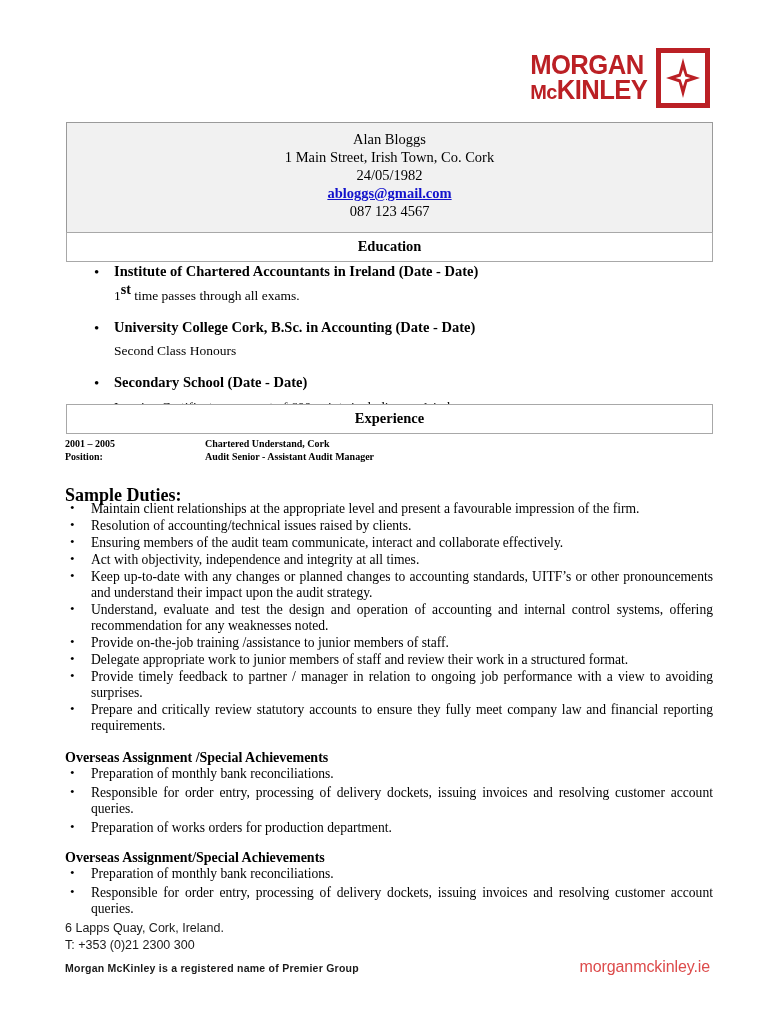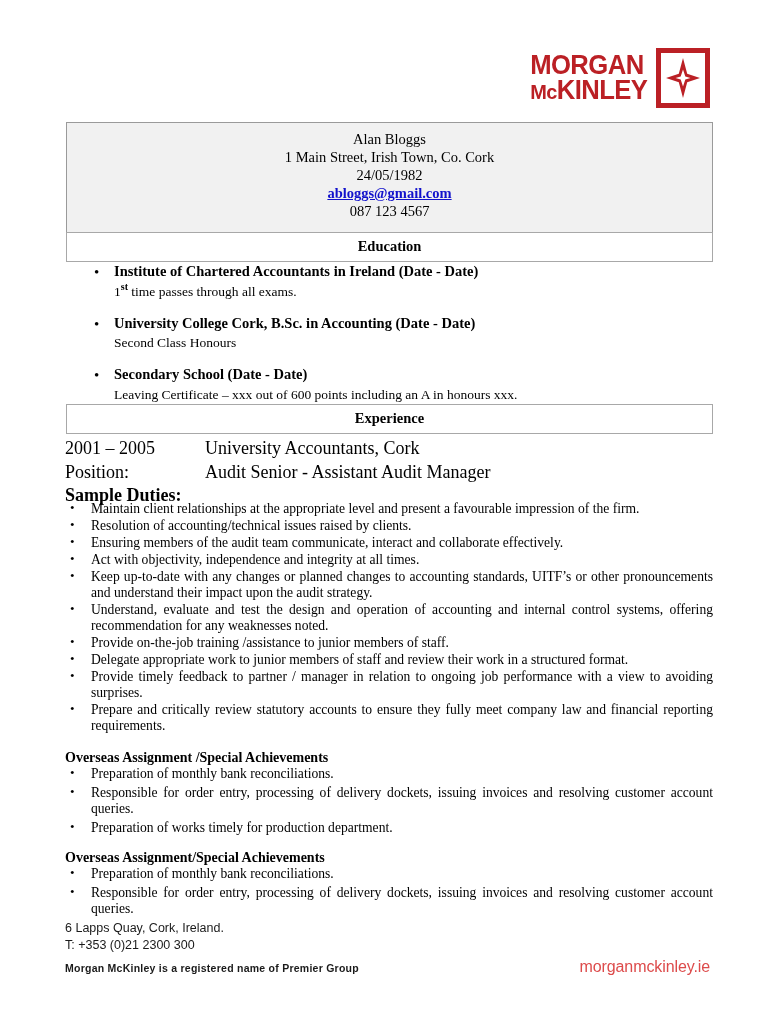--- a/index.html
+++ b/index.html
@@ -115,30 +115,30 @@
   .edu-item:last-child { margin-bottom: 0; }
   .edu-item .bullet {
     position: absolute;
     left: 28px;
     top: 0px;
     font-size: 15px;
     line-height: 1.22;
   }
   .edu-title { font-weight: bold; display: block; }
   .edu-sub { display: block; font-size: 13.5px; }
-  .edu-sub sup { font-size: 10px; vertical-align: super; font-weight: bold; }
+  .edu-sub sup { font-size: 14px; vertical-align: super; font-weight: bold; }
 
   
   .exp-meta {
     position: absolute;
     top: 437px;
     left: 65px;
     width: 650px;
-    font-size: 18px;
-    font-weight: normal;
+    font-size: 10px;
+    font-weight: bold;
     line-height: 1.32;
   }
   .exp-row { display: flex; }
   .exp-col-left { width: 140px; flex: none; }
   .exp-col-right { flex: 1; }
 
   .duties-label {
     position: absolute;
     top: 485px;
     left: 65px;
@@ -264,21 +264,21 @@
       <span class="edu-title">Secondary School (Date - Date)</span>
       <span class="edu-sub"><span>Leaving Certificate – xxx out of 600 points including an A in honours xxx.</span><sup></sup><span></span></span>
     </div>
   </div>
 
   <div class="section-bar" id="bar-experience">Experience</div>
 
   <div class="exp-meta">
     <div class="exp-row">
       <div class="exp-col-left">2001 – 2005</div>
-      <div class="exp-col-right">University Accountants, Cork</div>
+      <div class="exp-col-right">Chartered Understand, Cork</div>
     </div>
     <div class="exp-row">
       <div class="exp-col-left">Position:</div>
       <div class="exp-col-right">Audit Senior - Assistant Audit Manager</div>
     </div>
   </div>
 
   <div class="duties-label">Sample Duties:</div>
 
   <div class="bullet-list" id="duties-list">
@@ -291,21 +291,21 @@
     <div class="bullet-row"><span class="bullet">•</span><span>Provide on-the-job training /assistance to junior members of staff.</span></div>
     <div class="bullet-row"><span class="bullet">•</span><span>Delegate appropriate work to junior members of staff and review their work in a structured format.</span></div>
     <div class="bullet-row"><span class="bullet">•</span><span>Provide timely feedback to partner / manager in relation to ongoing job performance with a view to avoiding surprises.</span></div>
     <div class="bullet-row"><span class="bullet">•</span><span>Prepare and critically review statutory accounts to ensure they fully meet company law and financial reporting requirements.</span></div>
   </div>
 
   <div class="sub-heading" id="heading-overseas-1">Overseas Assignment /Special Achievements</div>
   <div class="bullet-list" id="overseas-list-1">
     <div class="bullet-row"><span class="bullet">•</span><span>Preparation of monthly bank reconciliations.</span></div>
     <div class="bullet-row"><span class="bullet">•</span><span>Responsible for order entry, processing of delivery dockets, issuing invoices and resolving customer account queries.</span></div>
-    <div class="bullet-row"><span class="bullet">•</span><span>Preparation of works timely for production department.</span></div>
+    <div class="bullet-row"><span class="bullet">•</span><span>Preparation of works orders for production department.</span></div>
   </div>
 
   <div class="sub-heading" id="heading-overseas-2">Overseas Assignment/Special Achievements</div>
   <div class="bullet-list" id="overseas-list-2">
     <div class="bullet-row"><span class="bullet">•</span><span>Preparation of monthly bank reconciliations.</span></div>
     <div class="bullet-row"><span class="bullet">•</span><span>Responsible for order entry, processing of delivery dockets, issuing invoices and resolving customer account queries.</span></div>
   </div>
 
   <div class="address-block">
     <div>6 Lapps Quay, Cork, Ireland.</div>

